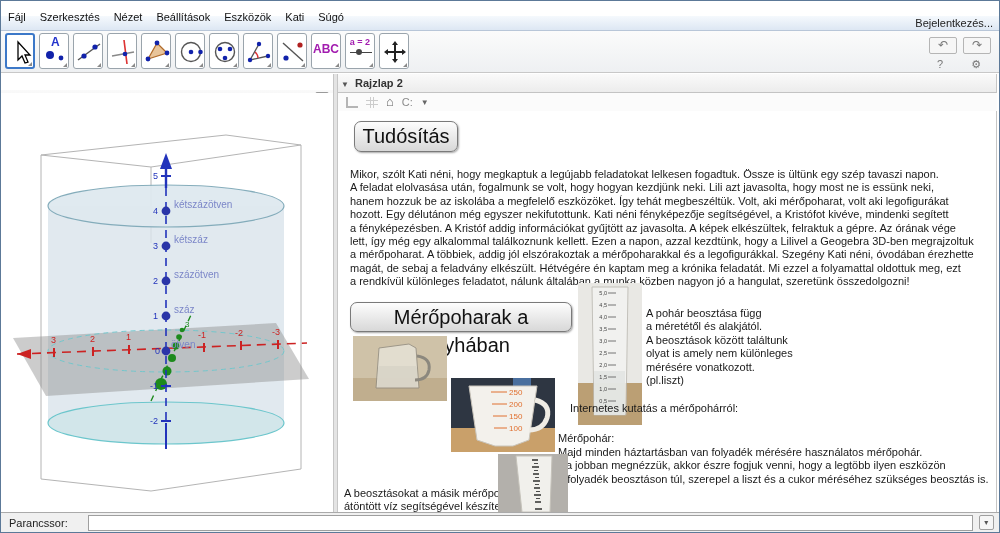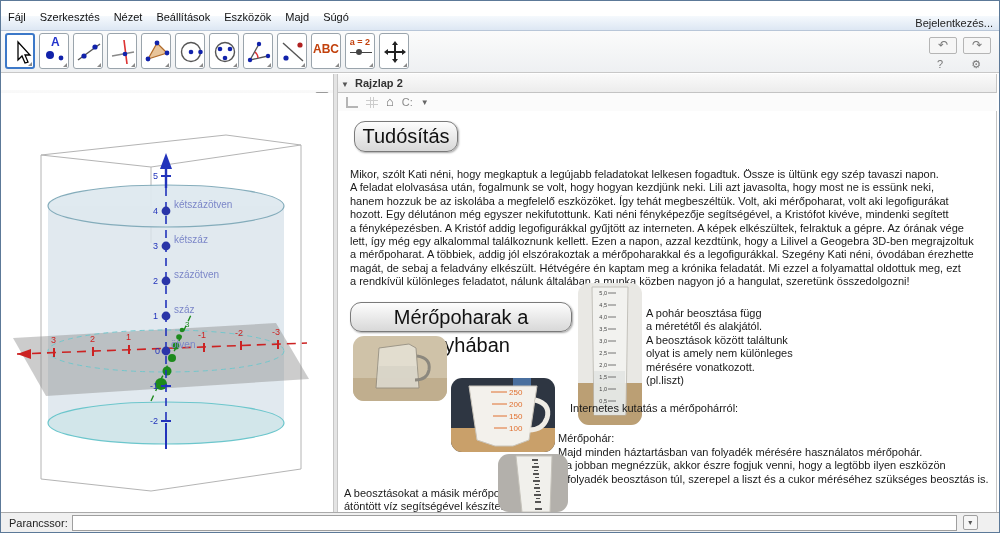--- a/index.html
+++ b/index.html
@@ -29,21 +29,21 @@
   
   .toolbar { position:absolute; left:0; top:30px; width:1000px; height:42px;
     background:linear-gradient(#fbfbfb,#eef0f2); border-bottom:1px solid #c8c8c8; }
   .tool { position:absolute; top:2px; width:30px; height:36px; background:#fff;
     border:1px solid #9aa4ac; border-radius:3px; }
   .tool.selected { border:2px solid #3c78c8; }
   .tool .dd { position:absolute; right:1px; bottom:1px; width:0; height:0;
     border-left:4px solid transparent; border-top:4px solid transparent; border-bottom:4px solid #8a8a8a; }
   .tool svg { position:absolute; left:2px; top:4px; }
   .tool .glyph { position:absolute; left:0; top:0; width:100%; height:30px; line-height:30px;
-    text-align:center; font-weight:bold; color:#c2410c; }
+    text-align:center; font-weight:bold; color:#a21caf; }
 
   .undo-redo { position:absolute; top:6px; width:28px; height:17px; border:1px solid #b5b5b5;
     border-radius:2px; background:#f6f6f6; color:#777; text-align:center; line-height:15px; font-size:12px; }
   .mini-gray { position:absolute; font-size:11px; color:#777; }
 
   
   .panel-header { position:absolute; height:19px; background:linear-gradient(#fafafa,#ececec);
     border-bottom:1px solid #c3c3c3; font-size:11px; color:#333; line-height:18px; }
   .ph-arrow { display:inline-block; width:14px; text-align:center; font-size:8px; color:#555; }
   .ph-close { position:absolute; right:4px; top:2px; width:14px; height:14px; border:1px solid #9a9a9a;
@@ -57,32 +57,32 @@
     display:flex; align-items:center; gap:8px; padding-left:8px; color:#9a9a9a; }
   .sb-axes { width:12px; height:11px; border-left:2px solid #b5b5b5; border-bottom:2px solid #b5b5b5; }
   .sb-grid { width:12px; height:11px;
     background:linear-gradient(#0000 30%, #ccc 30%, #ccc 40%, #0000 40%, #0000 60%, #ccc 60%, #ccc 70%, #0000 70%),
                linear-gradient(90deg,#0000 30%, #ccc 30%, #ccc 40%, #0000 40%, #0000 60%, #ccc 60%, #ccc 70%, #0000 70%); }
   .sb-home { font-size:13px; color:#666; line-height:14px; }
   .sb-capture { font-size:11px; color:#8a8a8a; }
   .sb-caret { font-size:8px; color:#666; }
 
   .g2-canvas { position:absolute; left:337px; top:110px; width:658px; height:401px; background:#fff; overflow:hidden; }
-  .g2-canvas > div { position:absolute;border-radius:11px; }
+  .g2-canvas > div { position:absolute; }
   .right-border { position:absolute; left:995px; top:73px; width:1px; height:438px; background:#c6c6c6; }
 
   .gg-button { position:absolute; background:linear-gradient(#fdfdfd,#d8d8d8); border:1px solid #7a7a7a;
     border-radius:7px; box-shadow:1px 1px 2px rgba(0,0,0,.35); text-align:center; color:#111;
     font-size:20px; font-family:"Liberation Sans",sans-serif; }
   .bodytext { font-size:11px; color:#1a1a1a; line-height:13.4px; white-space:nowrap; }
 
   
   .cmdbar { position:absolute; left:0; top:511px; width:1000px; height:20px; background:#f0f0f0;
     border-top:1px solid #aaa; display:flex; align-items:center; font-size:11px; color:#222; }
-  .cmd-label { padding:0 4px 0 8px; }
+  .cmd-label { padding:0 20px 0 8px; }
   .cmd-input { width:885px; height:16px; border:1px solid #9f9f9f; background:#fff; font-size:11px; padding:0 3px; }
   .cmd-help { margin-left:6px; width:15px; height:15px; border:1px solid #9f9f9f; background:#f6f6f6;
     font-size:8px; color:#555; text-align:center; line-height:13px; border-radius:2px; }
   .statusline { position:absolute; left:0; top:531px; width:1000px; height:2px; background:#9fb0c2; }
 
   
   .photo { position:absolute; overflow:hidden; }
   .photo svg { display:block; }
 </style>
 </head>
@@ -97,21 +97,21 @@
     <div class="win-btn close">✕</div>
   </div>
 </div>
 
 <div class="menubar">
   <span class="menu-item">Fájl</span>
   <span class="menu-item">Szerkesztés</span>
   <span class="menu-item">Nézet</span>
   <span class="menu-item">Beállítások</span>
   <span class="menu-item">Eszközök</span>
-  <span class="menu-item">Majd</span>
+  <span class="menu-item">Kati</span>
   <span class="menu-item">Súgó</span>
   <span class="signin">Bejelentkezés...</span>
 </div>
 
 <div class="toolbar">
   <div class="tool selected" style="left:4px">
     <span>
       <svg width="26" height="28" viewBox="0 0 26 28">
           <path d="M9 3 L9 21 L13 17 L16 24 L19 23 L16 16 L21 16 Z" fill="#fff" stroke="#000" stroke-width="1.3"></path>
         </svg>
@@ -332,21 +332,21 @@
 
 <div class="g2-canvas">
 
   <div class="gg-button" style="left:16px; top:10px; width:104px; height:31px; line-height:29px;">Tudósítás</div>
 
   <div class="bodytext" style="left:12px; top:57px;">
     <div>Mikor, szólt Kati néni, hogy megkaptuk a legújabb feladatokat lelkesen fogadtuk. Össze is ültünk egy szép tavaszi napon.</div>
     <div>A feladat elolvasása után, fogalmunk se volt, hogy hogyan kezdjünk neki. Lili azt javasolta, hogy most ne is essünk neki,</div>
     <div>hanem hozzuk be az iskolába a megfelelő eszközöket. Így tehát megbeszéltük. Volt, aki mérőpoharat, volt aki legofigurákat</div>
     <div>hozott. Egy délutánon még egyszer nekifutottunk. Kati néni fényképezője segítségével, a Kristófot kivéve, mindenki segített</div>
-    <div>a fényképezésben. A Kristóf addig legofigurákkal gyűjtött az interneten. A képek elkészültek, felraktuk a gépre. Az órának vége</div>
+    <div>a fényképezésben. A Kristóf addig információkat gyűjtött az javasolta. A képek elkészültek, felraktuk a gépre. Az órának vége</div>
     <div>lett, így még egy alkalommal találkoznunk kellett. Ezen a napon, azzal kezdtünk, hogy a Lilivel a Geogebra 3D-ben megrajzoltuk</div>
     <div>a mérőpoharat. A többiek, addig jól elszórakoztak a mérőpoharakkal és a legofigurákkal. Szegény Kati néni, óvodában érezhette</div>
     <div>magát, de sebaj a feladvány elkészült. Hétvégére én kaptam meg a krónika feladatát. Mi ezzel a folyamattal oldottuk meg, ezt</div>
     <div>a rendkívül különleges feladatot, nálunk általában a munka közben nagyon jó a hangulat, szeretünk összedolgozni!</div>
   </div>
 
   <div class="gg-button" style="left:12px; top:191px; width:222px; height:30px; line-height:28px;">Mérőpoharak a konyhában</div>
 
   <div class="photo" style="left:15px; top:225px;">
     <svg width="94" height="65" viewBox="0 0 94 65">

